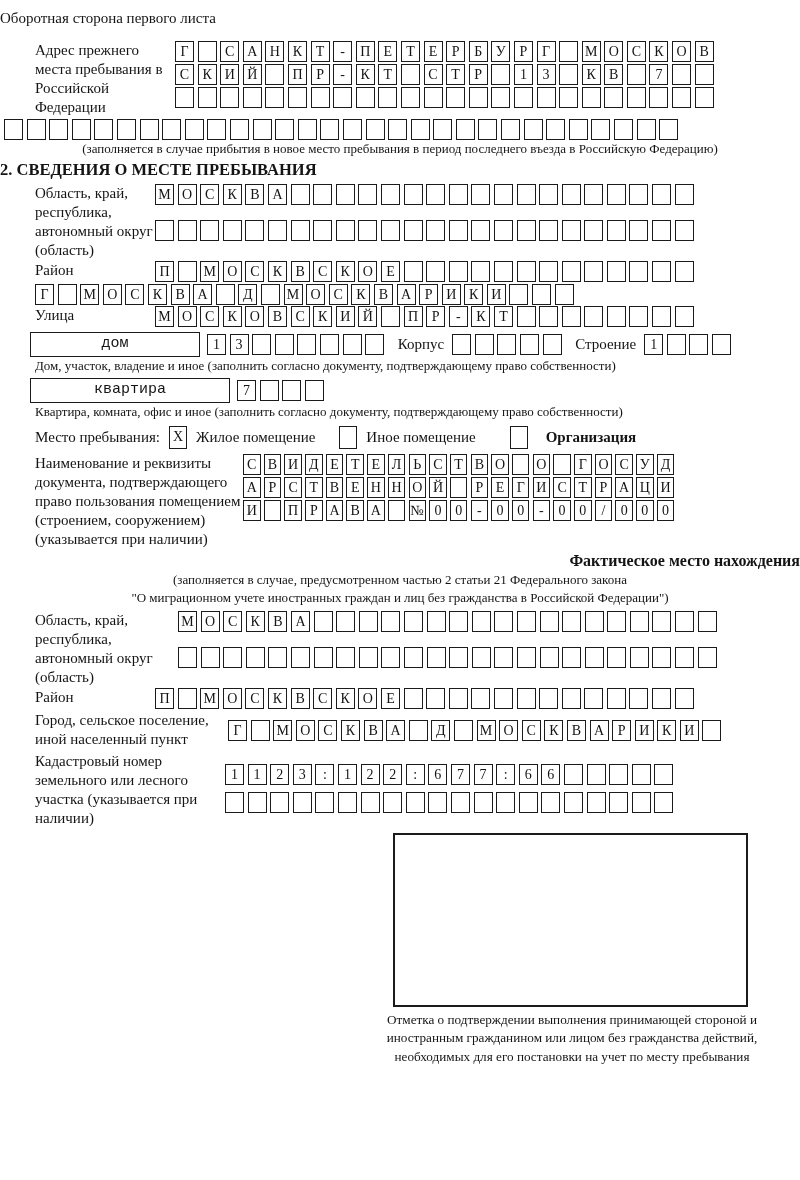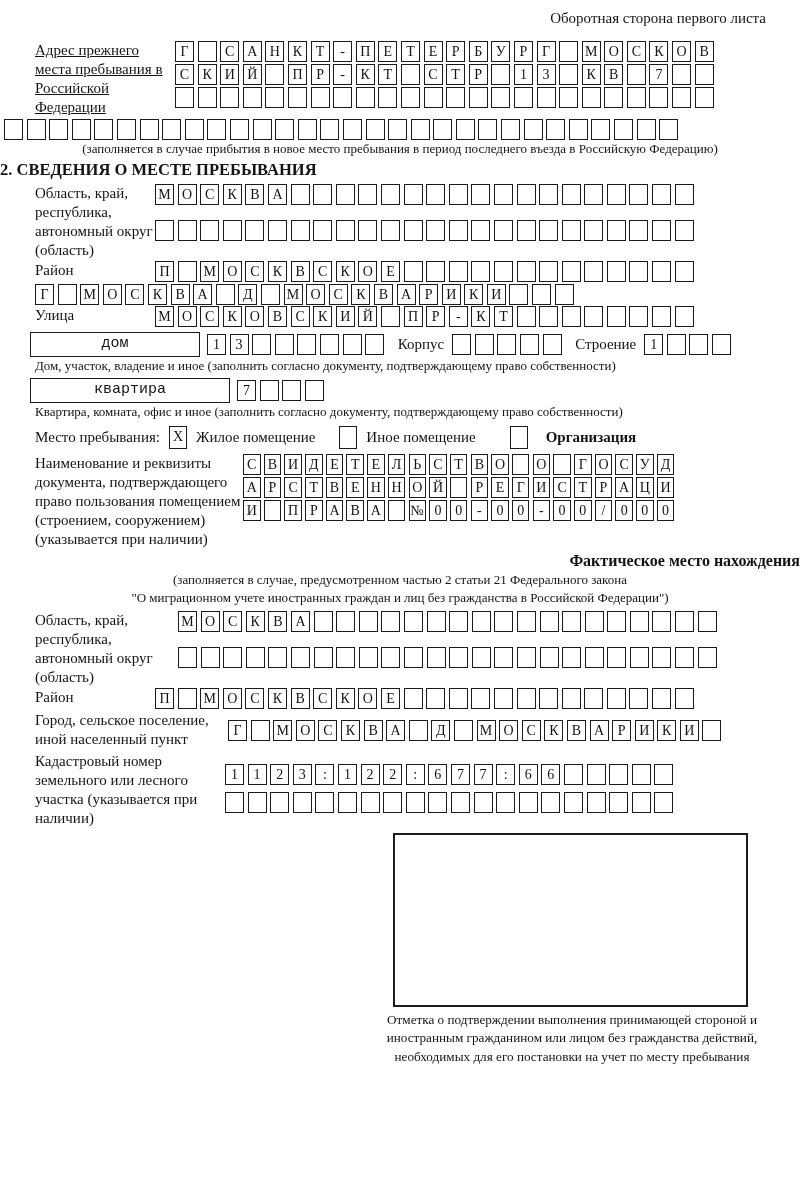--- a/index.html
+++ b/index.html
@@ -5,25 +5,25 @@
   * { box-sizing: border-box; margin: 0; padding: 0; }
   body { background: #e8e8e8; }
   .page {
     width: 800px; height: 1180px;
     background: #ffffff;
     font-family: "Liberation Serif", "DejaVu Serif", serif;
     color: #141414;
     overflow: hidden;
     position: relative;
   }
-  .hdr-right { padding-top: 10px; padding-right: 34px; text-align: right; font-size: 15px; }
+  .hdr-right { padding-top: 10px; padding-right: 34px; text-align: left; font-size: 15px; }
   .band { display: flex; align-items: flex-start; margin-left: 35px; }
   .band.vcenter { align-items: center; }
   .lbl { font-size: 15px; line-height: 1.27; flex: 0 0 auto; }
-  .w140 { width: 140px; text-decoration: underline; } .w120 { width: 120px; } .w143 { width: 143px; }
+  .w140 { width: 140px; } .w120 { width: 120px; } .w143 { width: 143px; }
   .w208 { width: 208px; } .w193 { width: 193px; } .w190 { width: 190px; }
   .rows { display: flex; flex-direction: column; }
   .cellrow { display: flex; flex-wrap: nowrap; }
   .cellrow + .cellrow { margin-top: 2px; }
   .gap15 { margin-top: 15px !important; }
   .gap7  { margin-top: 7px !important; }
   .cell {
     flex: 0 0 auto;
     width: 19px; height: 21px;
     border: 1.5px solid #1b1b1b;

